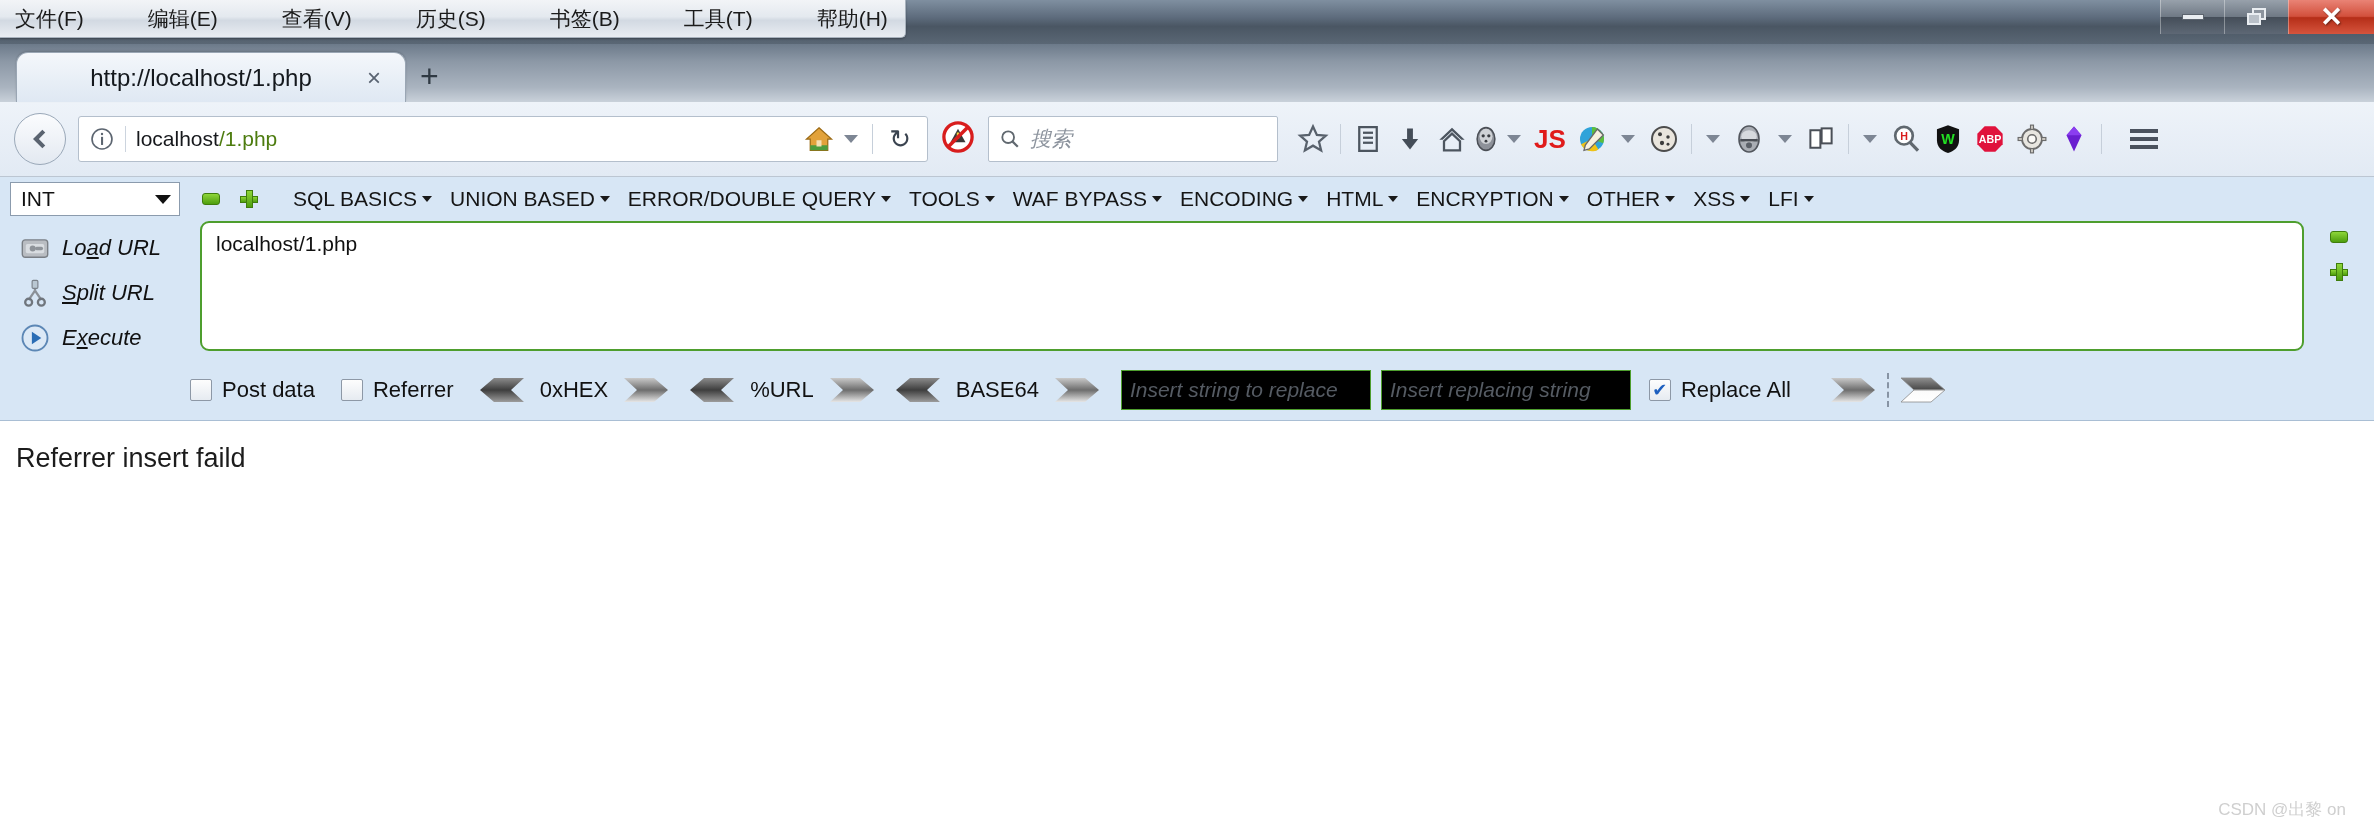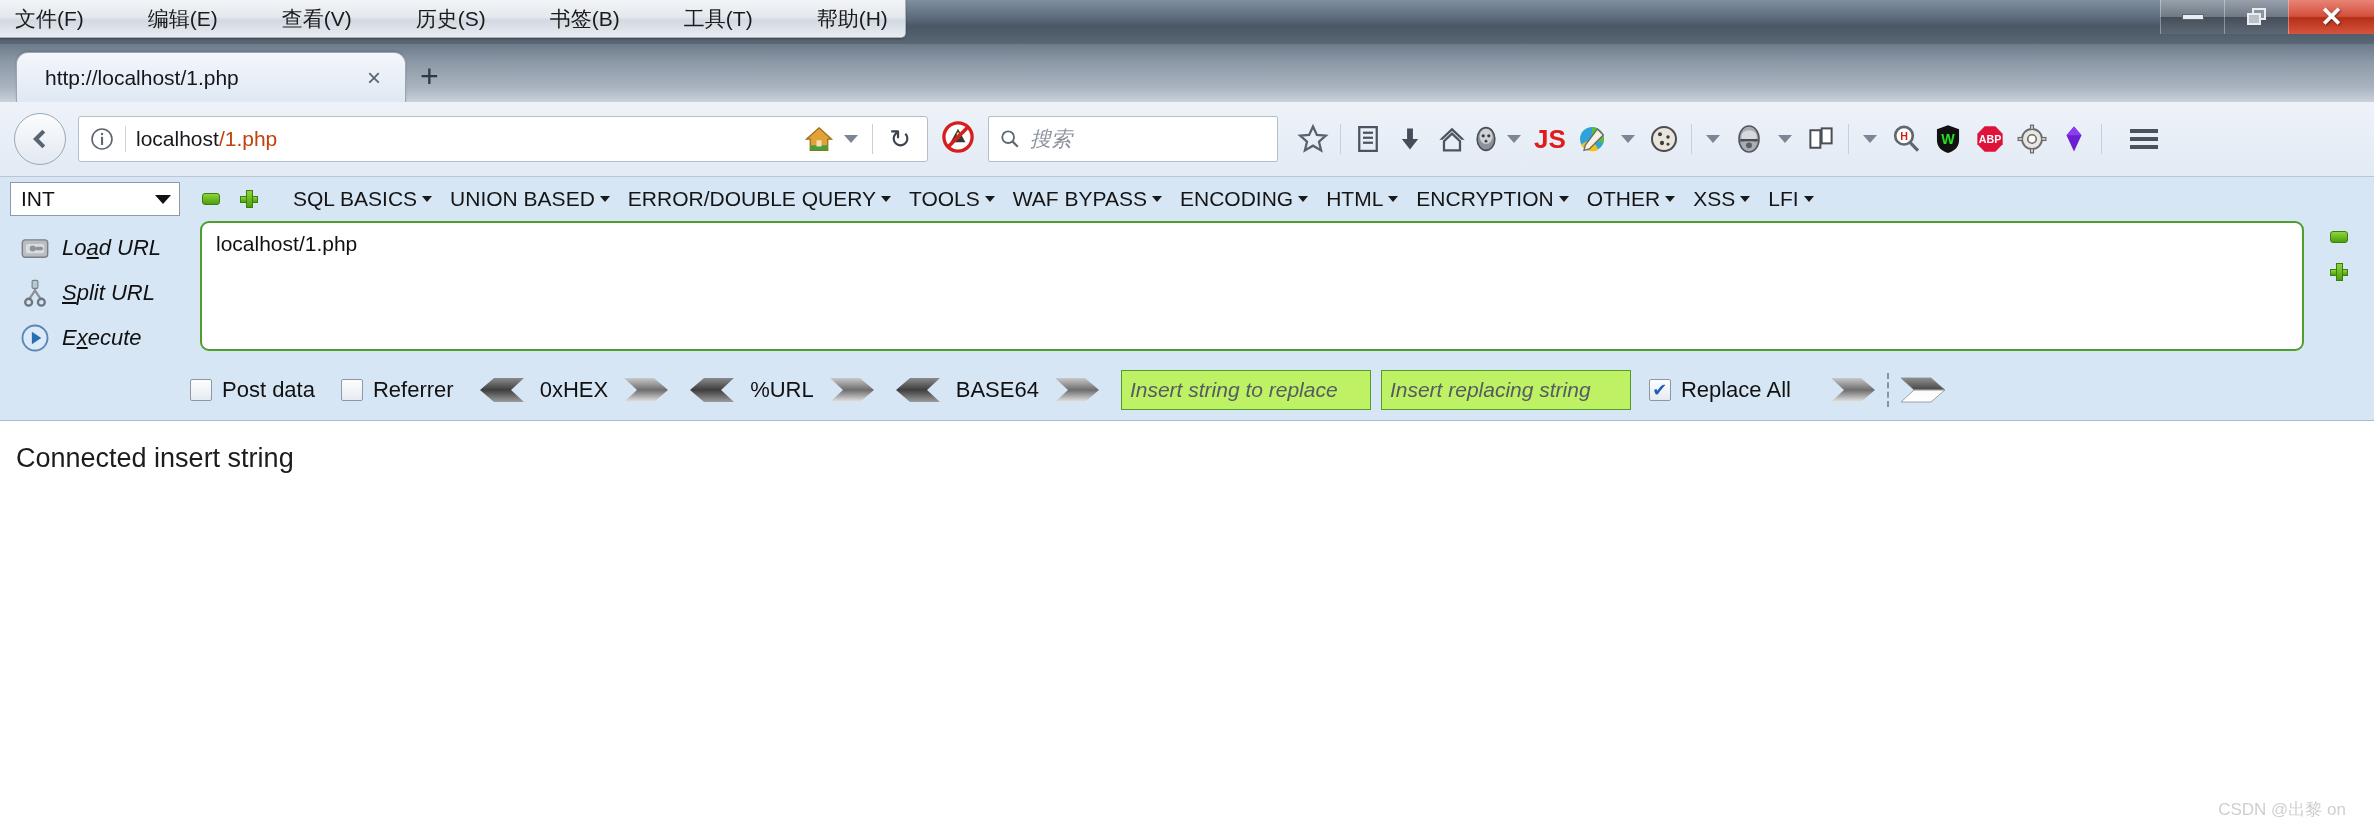--- a/index.html
+++ b/index.html
@@ -80,22 +80,22 @@
     min-width: 390px;
     padding: 0 14px 0 28px;
     background: linear-gradient(to bottom, #f4f7fb 0%, #e7eef6 60%, #dfe8f3 100%);
     border: 1px solid #9aa6b4;
     border-bottom: none;
     border-top-left-radius: 12px;
     border-top-right-radius: 12px;
     box-shadow: 0 -1px 2px rgba(0,0,0,.15);
   }
   .tab-title {
-    font-size: 21px; color: #14181d;
-    flex: 1; white-space: nowrap; overflow: hidden; text-overflow: ellipsis;
+    font-size: 24px; color: #14181d;
+    flex: 1; white-space: nowrap; overflow: hidden; text-overflow: ellipsis; text-align: center;
   }
   .tab-close {
     font-size: 24px; color: #596371;
     padding: 0 10px; line-height: 1; cursor: pointer;
   }
   .newtab {
     font-size: 32px; color: #2f3943;
     padding: 0 14px 10px 14px;
     line-height: 1; cursor: pointer; font-weight: 300;
   }
@@ -121,21 +121,21 @@
     height: 46px;
     background: #fff;
     border: 1px solid #b4bfcc;
     border-radius: 3px;
     display: flex; align-items: center;
     padding: 0 6px 0 10px;
   }
   .idicon { width: 26px; height: 26px; flex: none; }
   .urlsep { width: 1px; height: 26px; background: #ccd4de; margin: 0 10px; }
   .urltext { flex: 1; font-size: 21px; color: #16181c; white-space: nowrap; overflow: hidden; }
-  .urltext .dim { color: #c2410c; }
+  .urltext .dim { color: #4d7c0f; }
   .homeicon { width: 30px; height: 30px; flex: none; margin-right: 2px; }
   .caret {
     width: 0; height: 0; flex: none;
     border-left: 7px solid transparent; border-right: 7px solid transparent;
     border-top: 8px solid #7d8694;
     margin: 0 8px;
   }
   .vsep { width: 1px; height: 30px; background: #c6cfda; margin: 0 6px; }
   .reload { font-size: 26px; color: #3b4450; padding: 0 10px; cursor: pointer; }
 
@@ -262,21 +262,21 @@
 
   .encgroup { display: flex; align-items: center; margin-right: 22px; }
   .encgroup .enclbl {
     font-size: 22px; color: #111; padding: 0 16px; white-space: nowrap;
   }
   .arrow-l, .arrow-r {
     width: 44px; height: 26px; flex: none; cursor: pointer;
   }
   .repl-input {
     width: 250px; height: 40px;
-    background: #bef264;
+    background: #000000;
     border: 1px solid #4e9e2e;
     display: flex; align-items: center;
     padding: 0 8px;
     font-size: 21px; font-style: italic; color: #555b63;
     white-space: nowrap; overflow: hidden;
   }
   .repl-input.second { margin-left: 10px; }
   .dashsep {
     width: 0; height: 34px;
     border-left: 2px dashed #8794a4; margin: 0 12px;
@@ -712,17 +712,17 @@
               <stop offset="0.55" stop-color="#fbfbfb"></stop>
               <stop offset="1" stop-color="#ffffff"></stop>
             </linearGradient>
           </defs>
         <polygon points="0,1 30,1 44,13 30,25 0,25 13,13" fill="url(#gr2)" stroke="#8a8a8a" stroke-width="0.8"></polygon>
       </svg>
     </div>
   </div>
 
   <div class="content">
-    <div class="page-text">Connected insert string</div>
+    <div class="page-text">Referrer insert faild</div>
     <div class="watermark">CSDN @出黎 on</div>
   </div>
 
 </div>
 
 </body></html>

